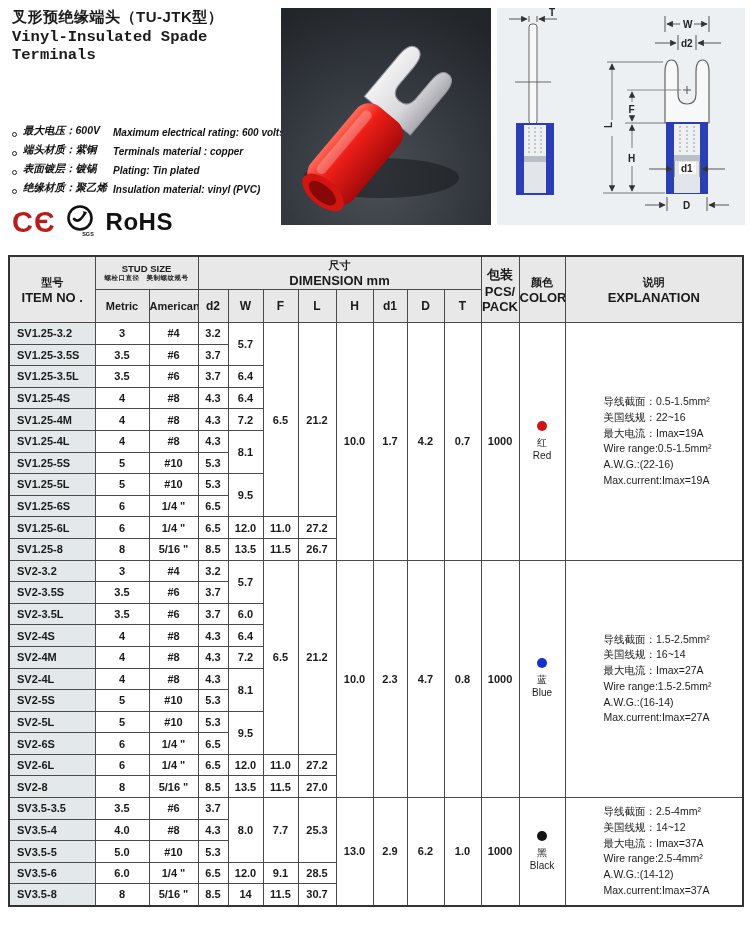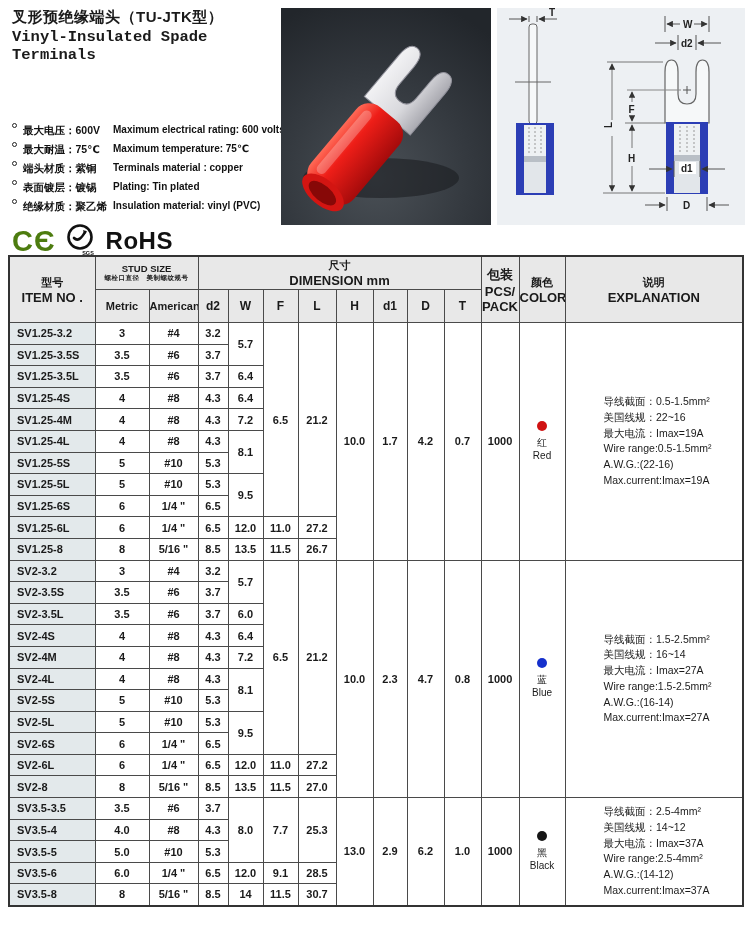--- a/index.html
+++ b/index.html
@@ -7,27 +7,27 @@
   .sheet {
     position: relative; width: 750px; height: 939px; background:#fff;
     font-family: "Liberation Sans", "DejaVu Sans", sans-serif; color:#111;
     overflow: hidden;
   }
   
   .top-left { position:absolute; left:12px; top:8px; width:266px; }
   .title-zh { font-size:15px; font-weight:bold; letter-spacing:0.5px; color:#1a1a1a; }
   .title-en { font-size:15.5px; font-weight:bold; color:#1a1a1a; margin-top:1px;font-family:Liberation Mono, monospace; }
   .specs { list-style:none; margin-top:60px; }
-  .specs li { display:flex; align-items:flex-start; margin-bottom:5px; }
+  .specs li { display:flex; align-items:flex-end; margin-bottom:5px;font-style:italic; }
   .bullet { width:5px; height:5px; border:1.5px solid #222; border-radius:50%;
             margin-right:6px; flex:none; position:relative; top:-1px; }
   .spec-zh { width:90px; flex:none; font-size:10.5px; font-weight:bold; }
   .spec-en { font-size:10px; font-weight:bold; white-space:nowrap; }
   .logos { display:flex; align-items:center; gap:10px; margin-top:9px; }
-  .ce-mark { font-size:29px; font-weight:bold; letter-spacing:1px; color:#4d7c0f; }
+  .ce-mark { font-size:29px; font-weight:bold; letter-spacing:1px; color:#b91c1c; }
   .rohs { font-size:24px; font-weight:bold; color:#111; letter-spacing:0.5px; }
   
   .photo { position:absolute; left:281px; top:8px; width:210px; height:217px; }
   
   .diagram { position:absolute; left:497px; top:8px; width:248px; height:217px; background:#edf0f3; }
   .diagram text { font-size:10px; font-weight:bold; fill:#222; }
   
   .spec-table { position:absolute; left:8px; top:255px; border-collapse:collapse;
                 table-layout:fixed; width:734px; border:2px solid #333; }
   .spec-table th, .spec-table td {
@@ -54,25 +54,20 @@
 <div class="sheet">
 
   <div class="top-left">
     <div class="title-zh">叉形预绝缘端头（TU-JTK型）</div>
     <div class="title-en">Vinyl-Insulated Spade Terminals</div>
     <ul class="specs">
       <li>
           <span class="bullet"></span>
           <span class="spec-zh">最大电压：600V</span>
           <span class="spec-en">Maximum electrical rating: 600 volts</span>
-        </li>
-      <li>
-          <span class="bullet"></span>
-          <span class="spec-zh">最大耐温：75℃</span>
-          <span class="spec-en">Maximum temperature: 75℃</span>
         </li>
       <li>
           <span class="bullet"></span>
           <span class="spec-zh">端头材质：紫铜</span>
           <span class="spec-en">Terminals material : copper</span>
         </li>
       <li>
           <span class="bullet"></span>
           <span class="spec-zh">表面镀层：镀锡</span>
           <span class="spec-en">Plating: Tin plated</span>

